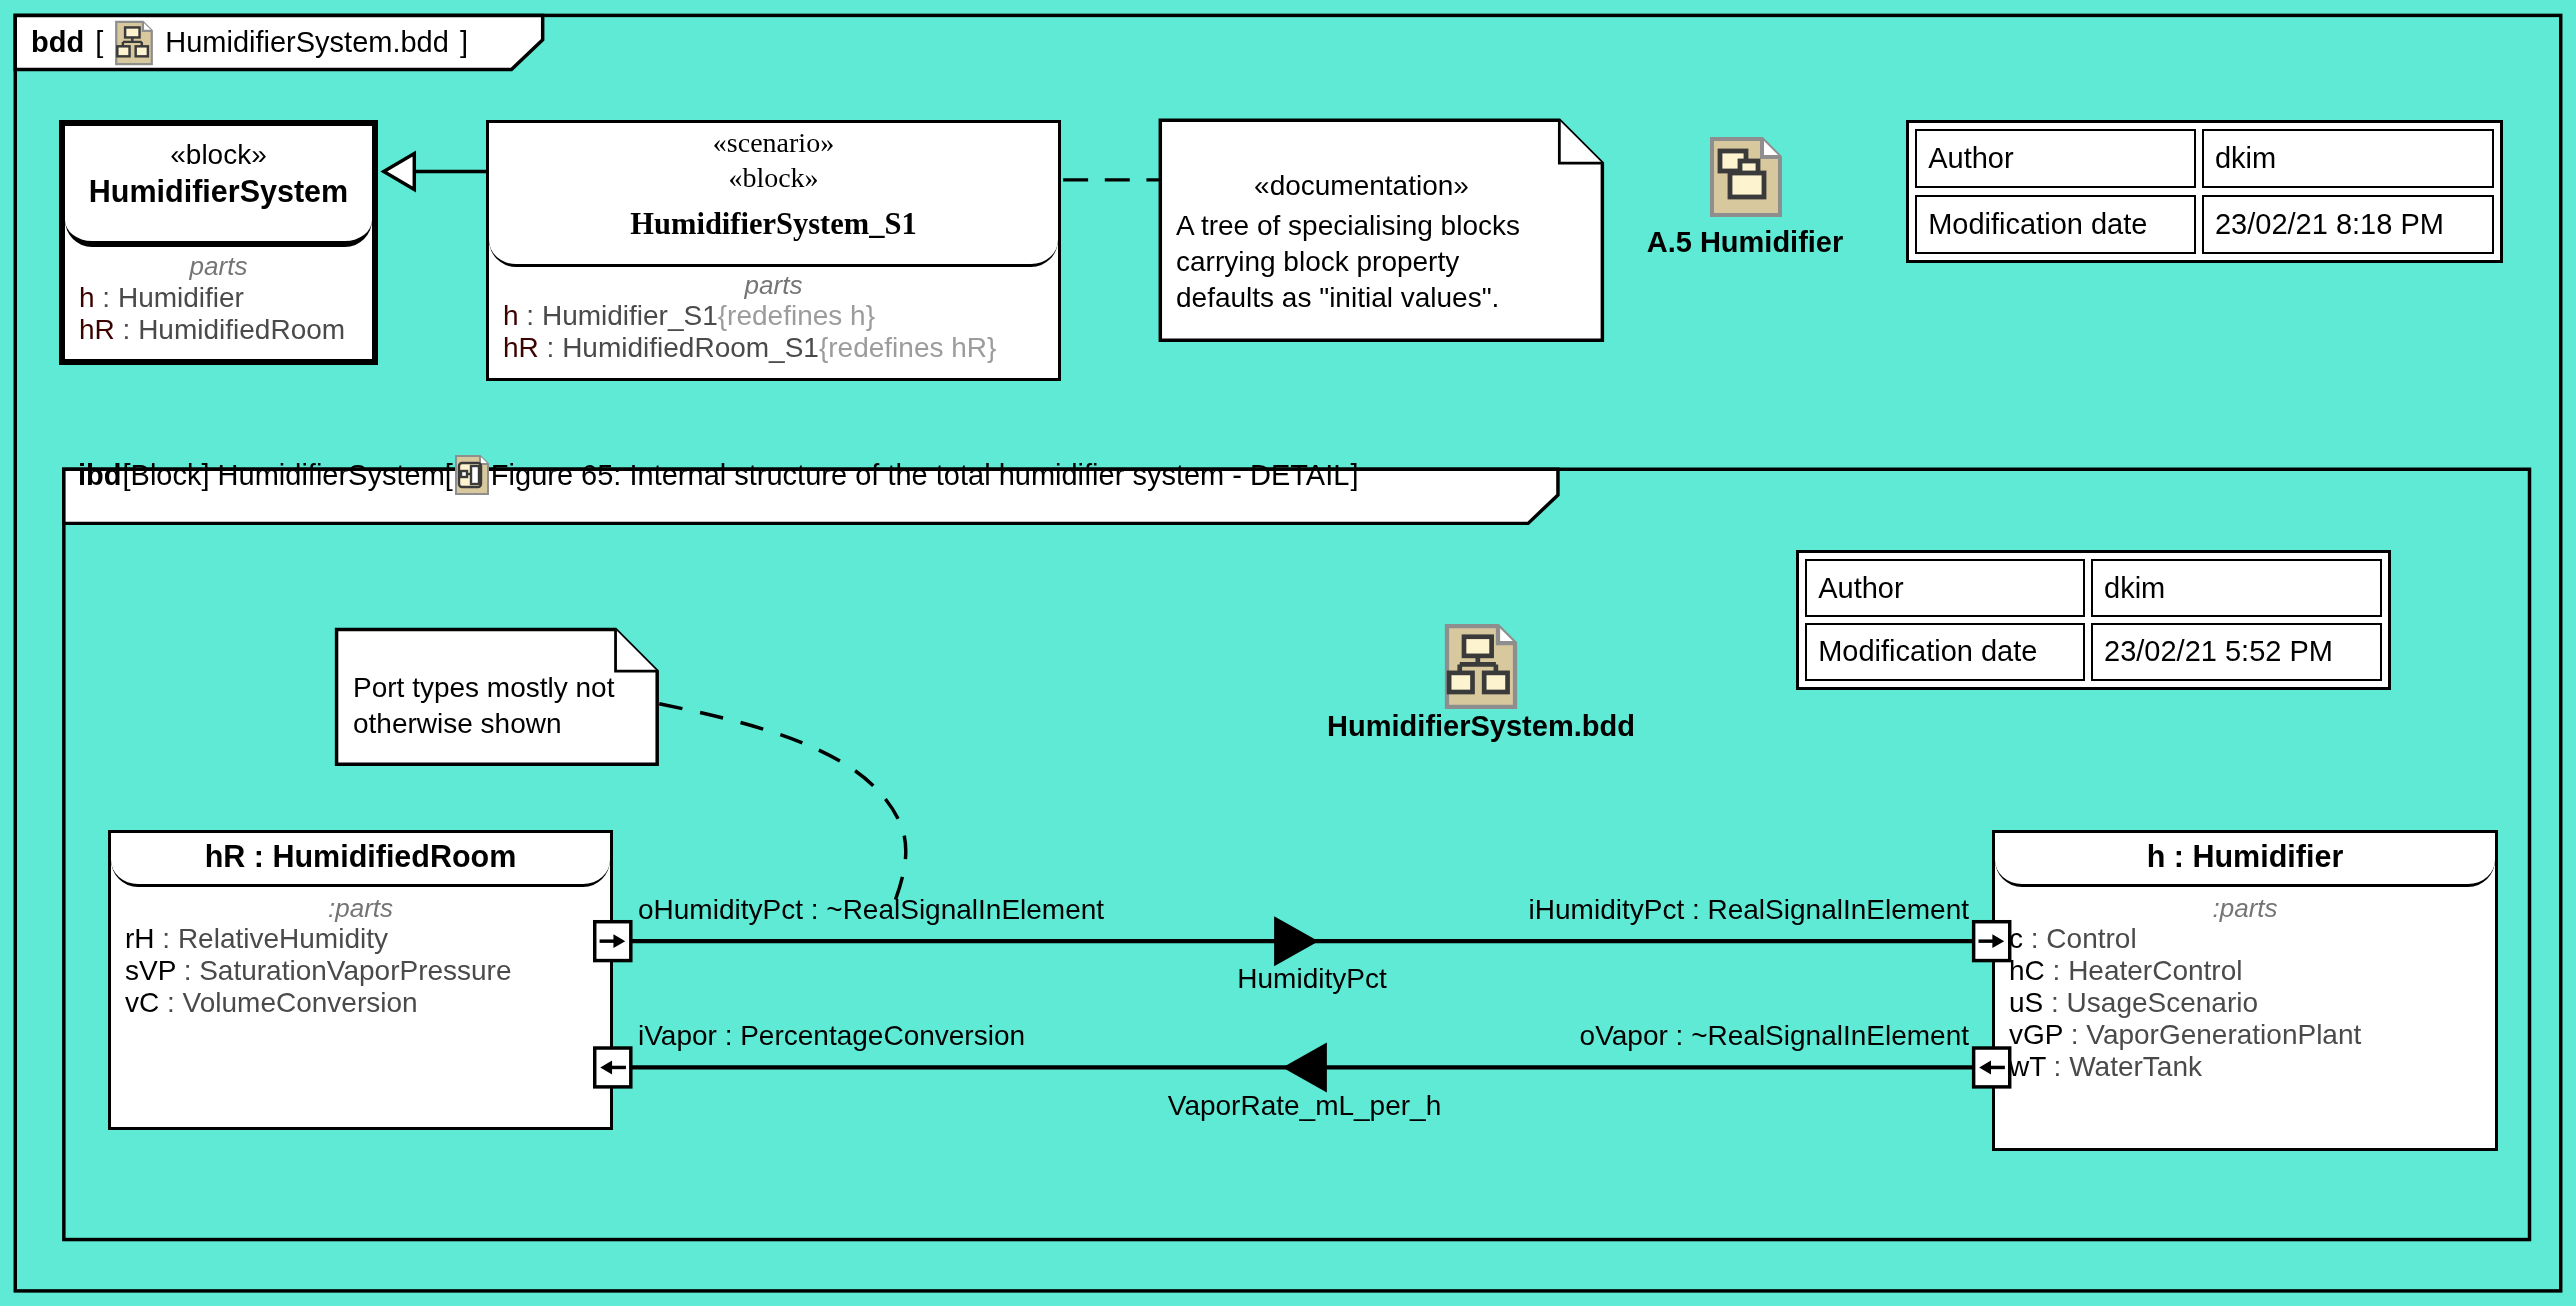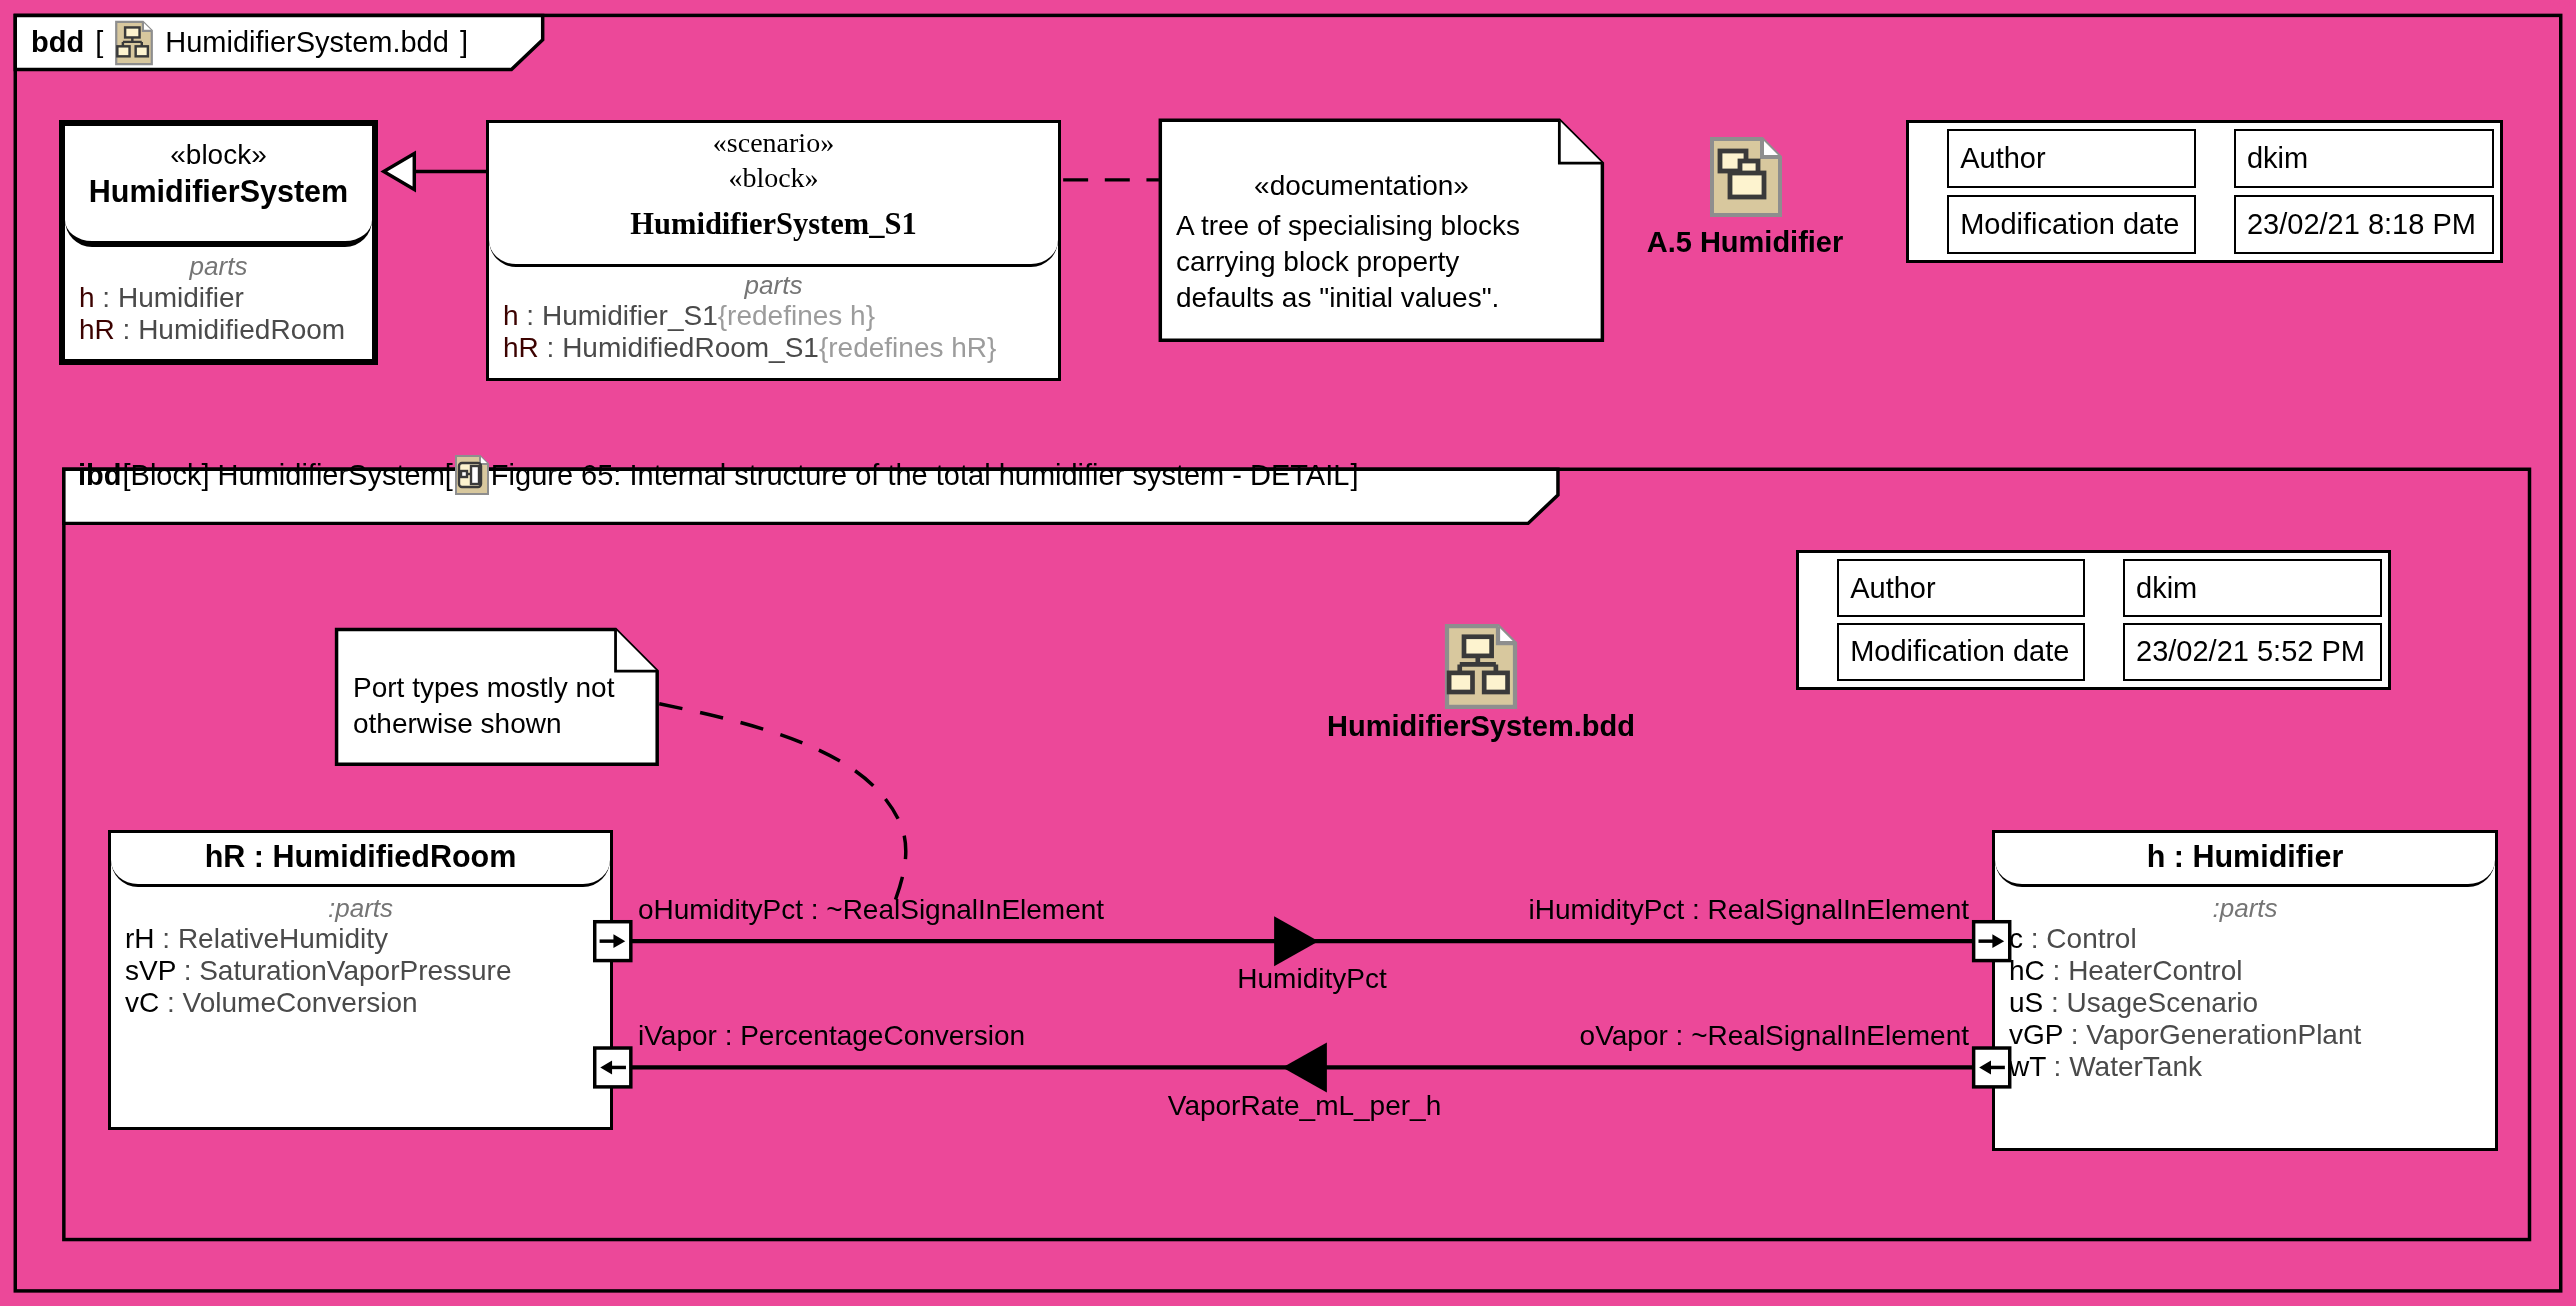--- a/index.html
+++ b/index.html
@@ -1,16 +1,16 @@
 <!DOCTYPE html>
 <html style="font-size:11px"><head>
 <meta charset="utf-8">
 <style>
   html,body{margin:0;padding:0;background:#fff;}
-  .stage{position:relative;width:2576px;height:1307px;background:#ec4899;
+  .stage{position:relative;width:2576px;height:1307px;background:#5eead4;
          font-family:"Liberation Sans",sans-serif;color:#000;overflow:hidden;}
   .abs{position:absolute;}
   svg.layer{position:absolute;left:0;top:0;pointer-events:none;}
   
   .tabtxt{display:flex;align-items:center;font-size:29px;gap:11px;white-space:pre;}
   .kw{font-weight:bold;}
   
   .blk{position:absolute;background:#fff;border:3.5px solid #000;box-sizing:border-box;}
   .blk.thick{border-width:6.2px;}
   .hdr{border-bottom:3.5px solid #000;text-align:center;border-radius:27px;}
@@ -23,21 +23,21 @@
   .pn2{color:#000000;} 
   .pt{color:#4a4a4a;}  
   .pr{color:#9c9c9c;}  
   
   .notetxt{font-size:28px;line-height:36px;white-space:pre;}
   .centered{text-align:center;}
   
   .infotable{position:absolute;border:3.5px solid #000;background:#fff;box-sizing:border-box;
              display:grid;grid-template-columns:1fr 1.04fr;gap:6.2px;padding:6.2px;}
   .infotable .cell{border:2.8px solid #000;font-size:29px;display:flex;align-items:center;
-                   padding-left:11px;white-space:pre;background:#fff;margin-left:32px;}
+                   padding-left:11px;white-space:pre;background:#fff;}
   
   .shortcut-label{font-weight:bold;font-size:29px;text-align:center;white-space:pre;}
   
   .clabel{position:absolute;font-size:28px;white-space:pre;}
 </style>
 </head>
 <body>
 
 <div class="stage">
 

